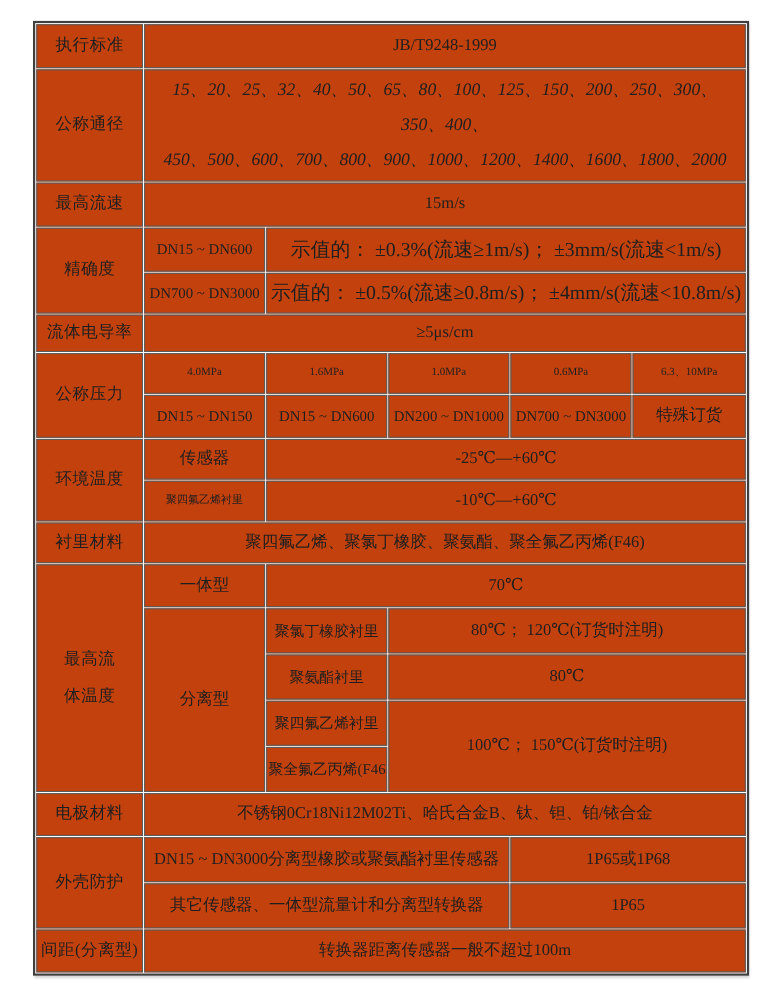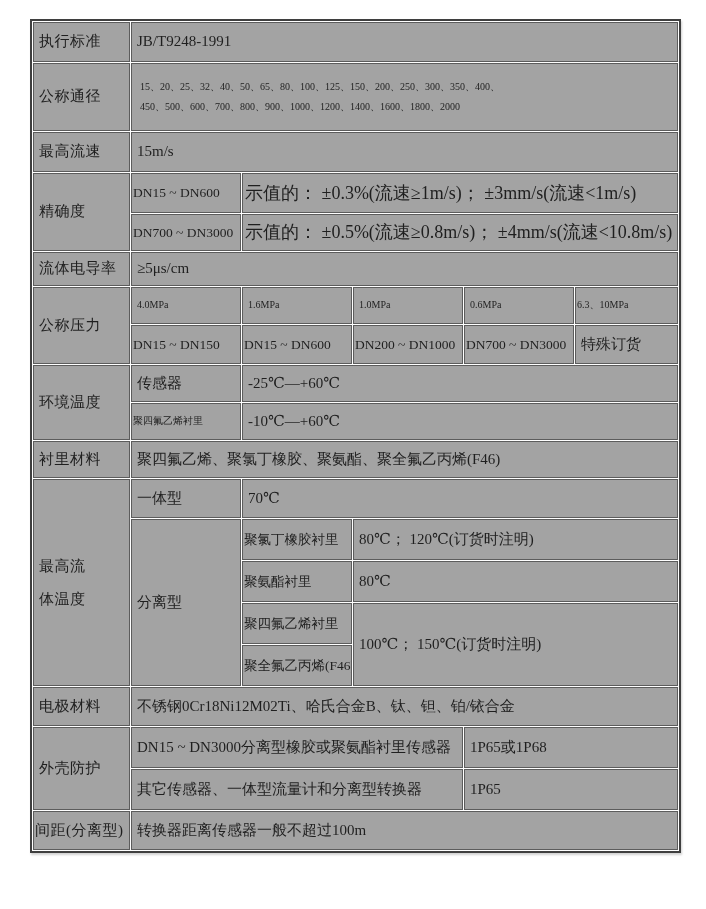--- a/index.html
+++ b/index.html
@@ -9,28 +9,28 @@
     color:#1f1f1f;
   }
   .sheet{padding:19px 0 0 30px;}
   table.spec{
     width:646px;table-layout:fixed;
     border-collapse:separate;border-spacing:1px;
     background:#ffffff;border:2px solid #3f3f3f;
     box-shadow:1px 2px 2px rgba(0,0,0,0.18);
   }
   td{
-    border:1px solid #5c5c5c;background:#a3a3a3;
-    vertical-align:middle;
+    border:1px solid #5c5c5c;background:#c2410c;
+    text-align:center;vertical-align:middle;
     font-size:15px;padding:2px 5px;line-height:1.45;
     overflow:hidden;
   }
   td.label{letter-spacing:0.5px;}
   .pre{white-space:pre-line;}
-  .list{font-size:10px;line-height:2.0;padding:2px 8px;}
+  .list{font-size:16px;line-height:2.0;padding:2px 8px;font-style:italic;}
   .num{font-size:13.5px;white-space:nowrap;padding:2px 1px;margin-left:20px;}
   .sub{font-size:13.5px;white-space:nowrap;padding:2px 1px;}
   .acc{font-size:18px;white-space:nowrap;padding:2px 2px;}
   .tight{white-space:nowrap;padding:2px 1px;letter-spacing:0;}
   .mid{font-size:10px;}
 </style>
 </head>
 <body>
 
 <div class="sheet">
@@ -39,21 +39,21 @@
       <col style="width:97px">
         <col style="width:110px">
         <col style="width:110px">
       <col style="width:110px">
         <col style="width:110px">
         <col style="width:103px">
     </colgroup>
     <tbody>
       <tr style="height:40px">
         <td class="label">执行标准</td>
-        <td colspan="5">JB/T9248-1991</td>
+        <td colspan="5">JB/T9248-1999</td>
       </tr>
       <tr style="height:68px">
         <td class="label">公称通径</td>
         <td colspan="5" class="list pre">15、20、25、32、40、50、65、80、100、125、150、200、250、300、350、400、
 450、500、600、700、800、900、1000、1200、1400、1600、1800、2000</td>
       </tr>
       <tr style="height:40px">
         <td class="label">最高流速</td>
         <td colspan="5">15m/s</td>
       </tr>

